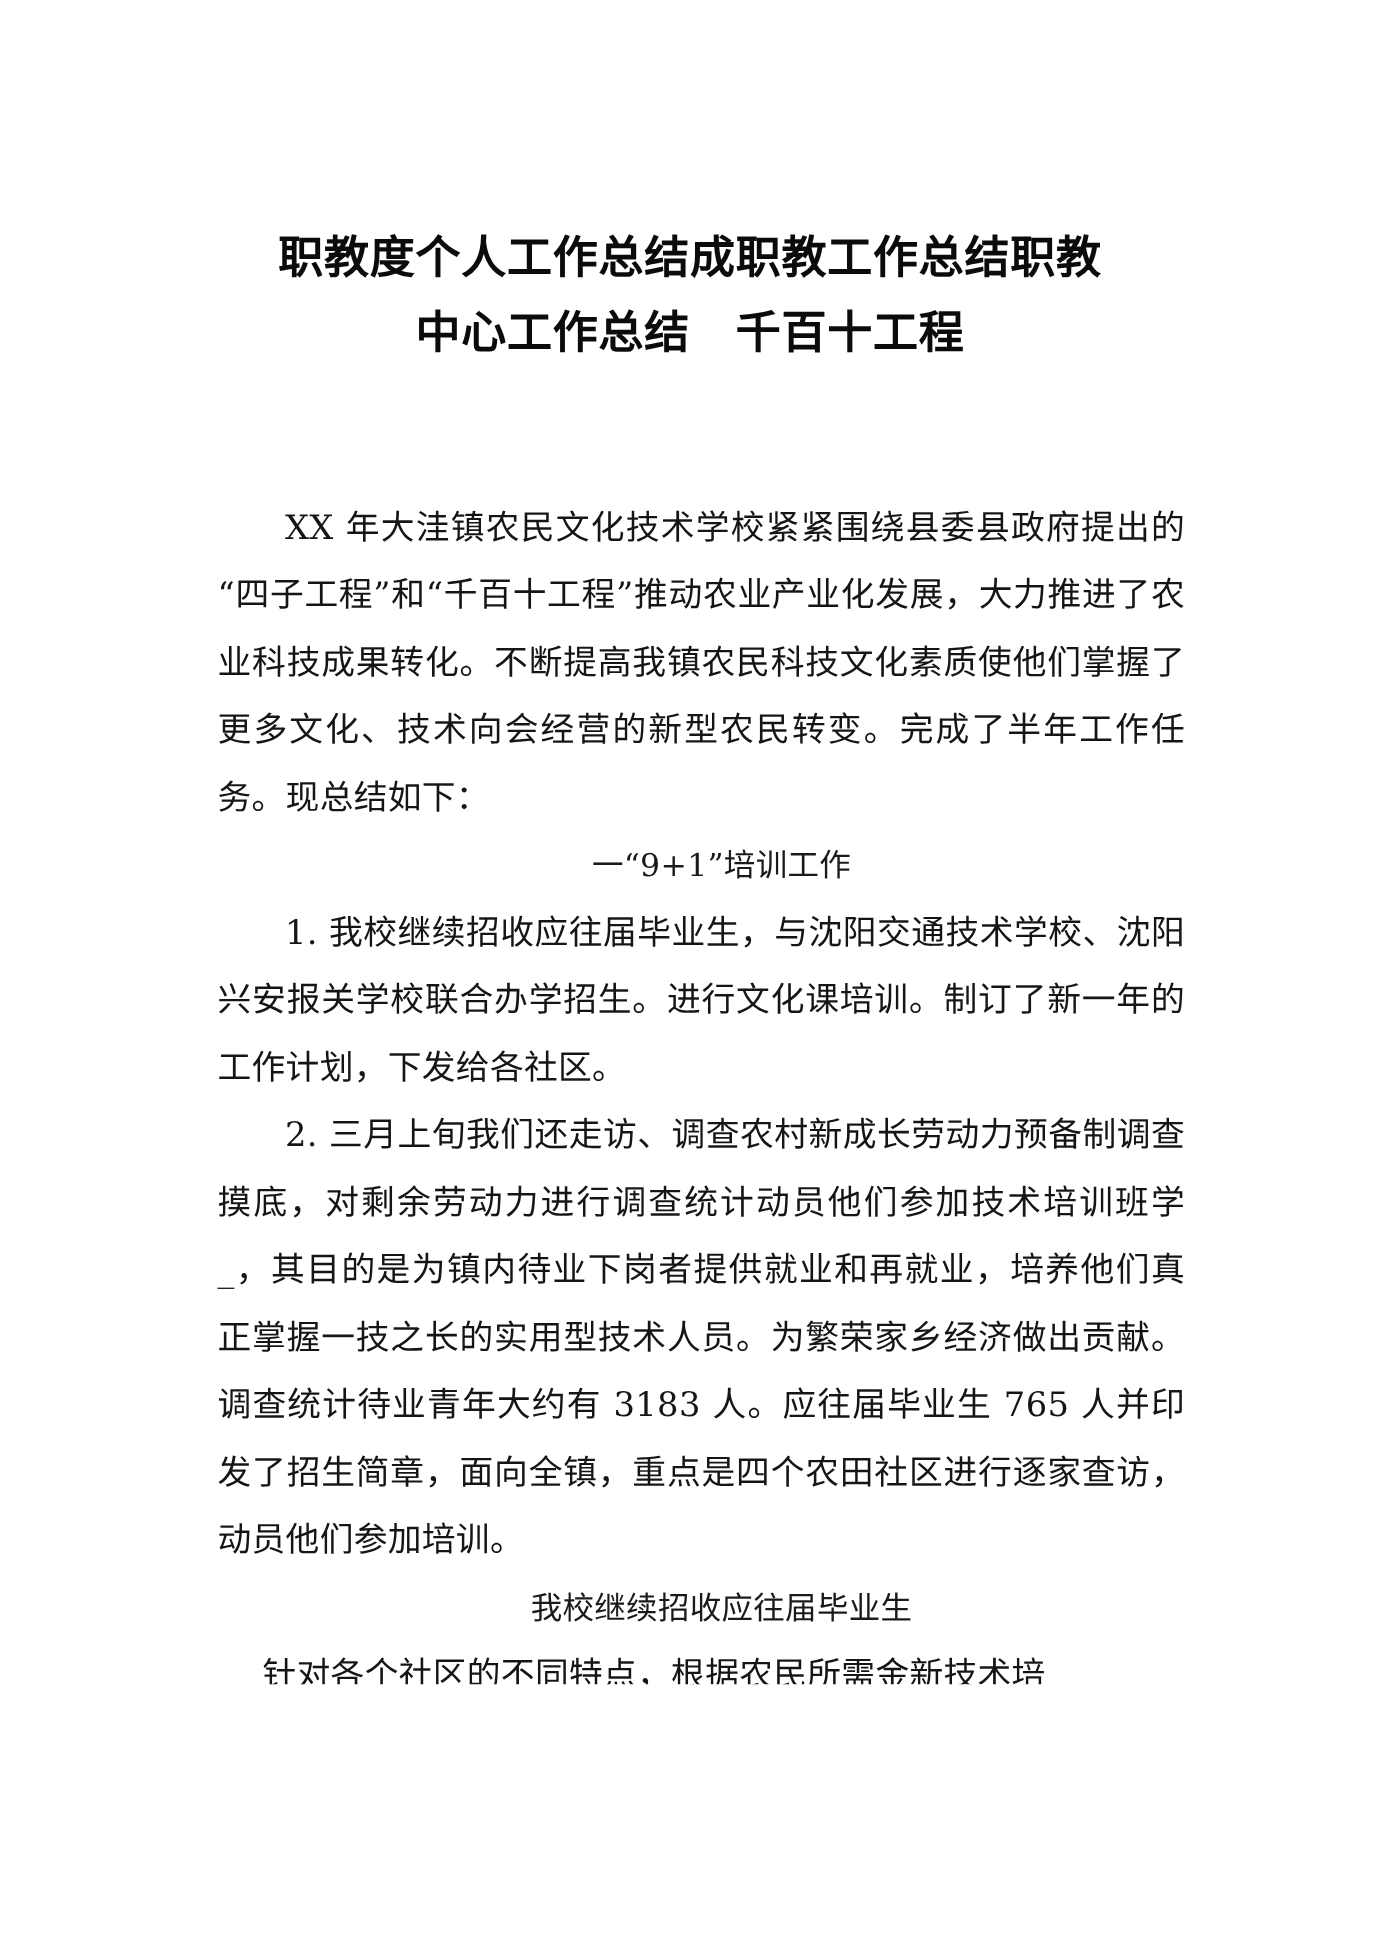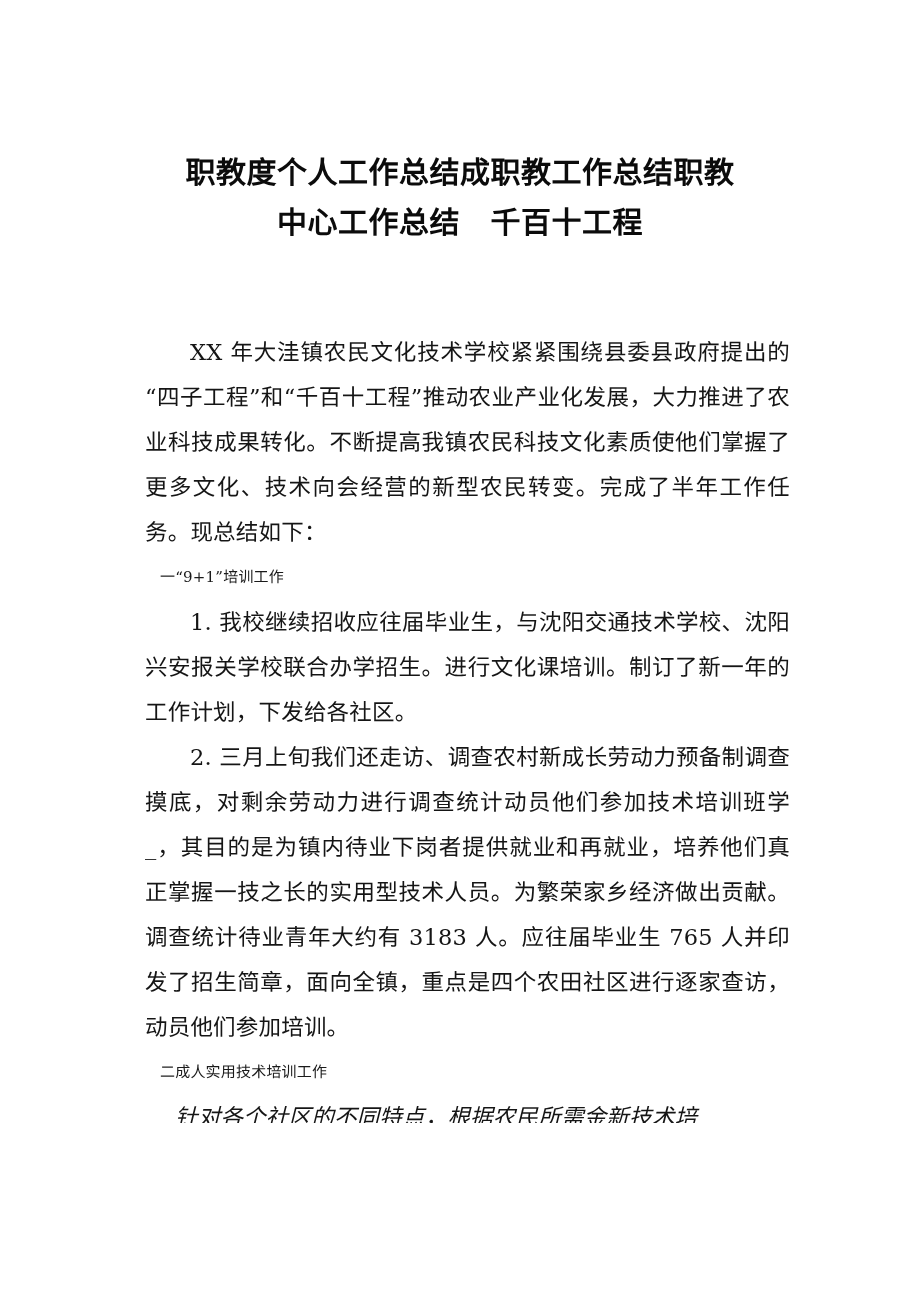--- a/index.html
+++ b/index.html
@@ -63,30 +63,29 @@
   
   .para.stretch {
     text-align-last: left;
     margin-left: 15px;
   }
 
   
   .subhead {
     margin: 0;
     text-indent: 2em;
-    font-size: 15px;
+    font-size: 21px;
     line-height: 45px;
-    text-align: left;
+    text-align: center;
     color: #1a1a1a;
   }
 
   
   .para.clipped {
     text-align-last: left;
-    font-style: italic;
   }
 </style>
 </head>
 <body>
 
 <div class="page">
 
   <div class="doc-title">
     <span class="tline">职教度个人工作总结成职教工作总结职教</span>
     <span class="tline">中心工作总结　千百十工程</span>
@@ -95,19 +94,19 @@
   <div class="doc-body">
 
     <p class="para stretch">XX 年大洼镇农民文化技术学校紧紧围绕县委县政府提出的“四子工程”和“千百十工程”推动农业产业化发展，大力推进了农业科技成果转化。不断提高我镇农民科技文化素质使他们掌握了更多文化、技术向会经营的新型农民转变。完成了半年工作任务。现总结如下：</p>
 
     <p class="subhead">一“9+1”培训工作</p>
 
     <p class="para stretch">1. 我校继续招收应往届毕业生，与沈阳交通技术学校、沈阳兴安报关学校联合办学招生。进行文化课培训。制订了新一年的工作计划，下发给各社区。</p>
 
     <p class="para stretch">2. 三月上旬我们还走访、调查农村新成长劳动力预备制调查摸底，对剩余劳动力进行调查统计动员他们参加技术培训班学_，其目的是为镇内待业下岗者提供就业和再就业，培养他们真正掌握一技之长的实用型技术人员。为繁荣家乡经济做出贡献。调查统计待业青年大约有 3183 人。应往届毕业生 765 人并印发了招生简章，面向全镇，重点是四个农田社区进行逐家查访，动员他们参加培训。</p>
 
-    <p class="subhead">二成人实用技术培训工作</p>
+    <p class="subhead">我校继续招收应往届毕业生</p>
 
     <p class="para clipped">针对各个社区的不同特点，根据农民所需金新技术培</p>
 
   </div>
 
 </div>
 
 </body></html>

